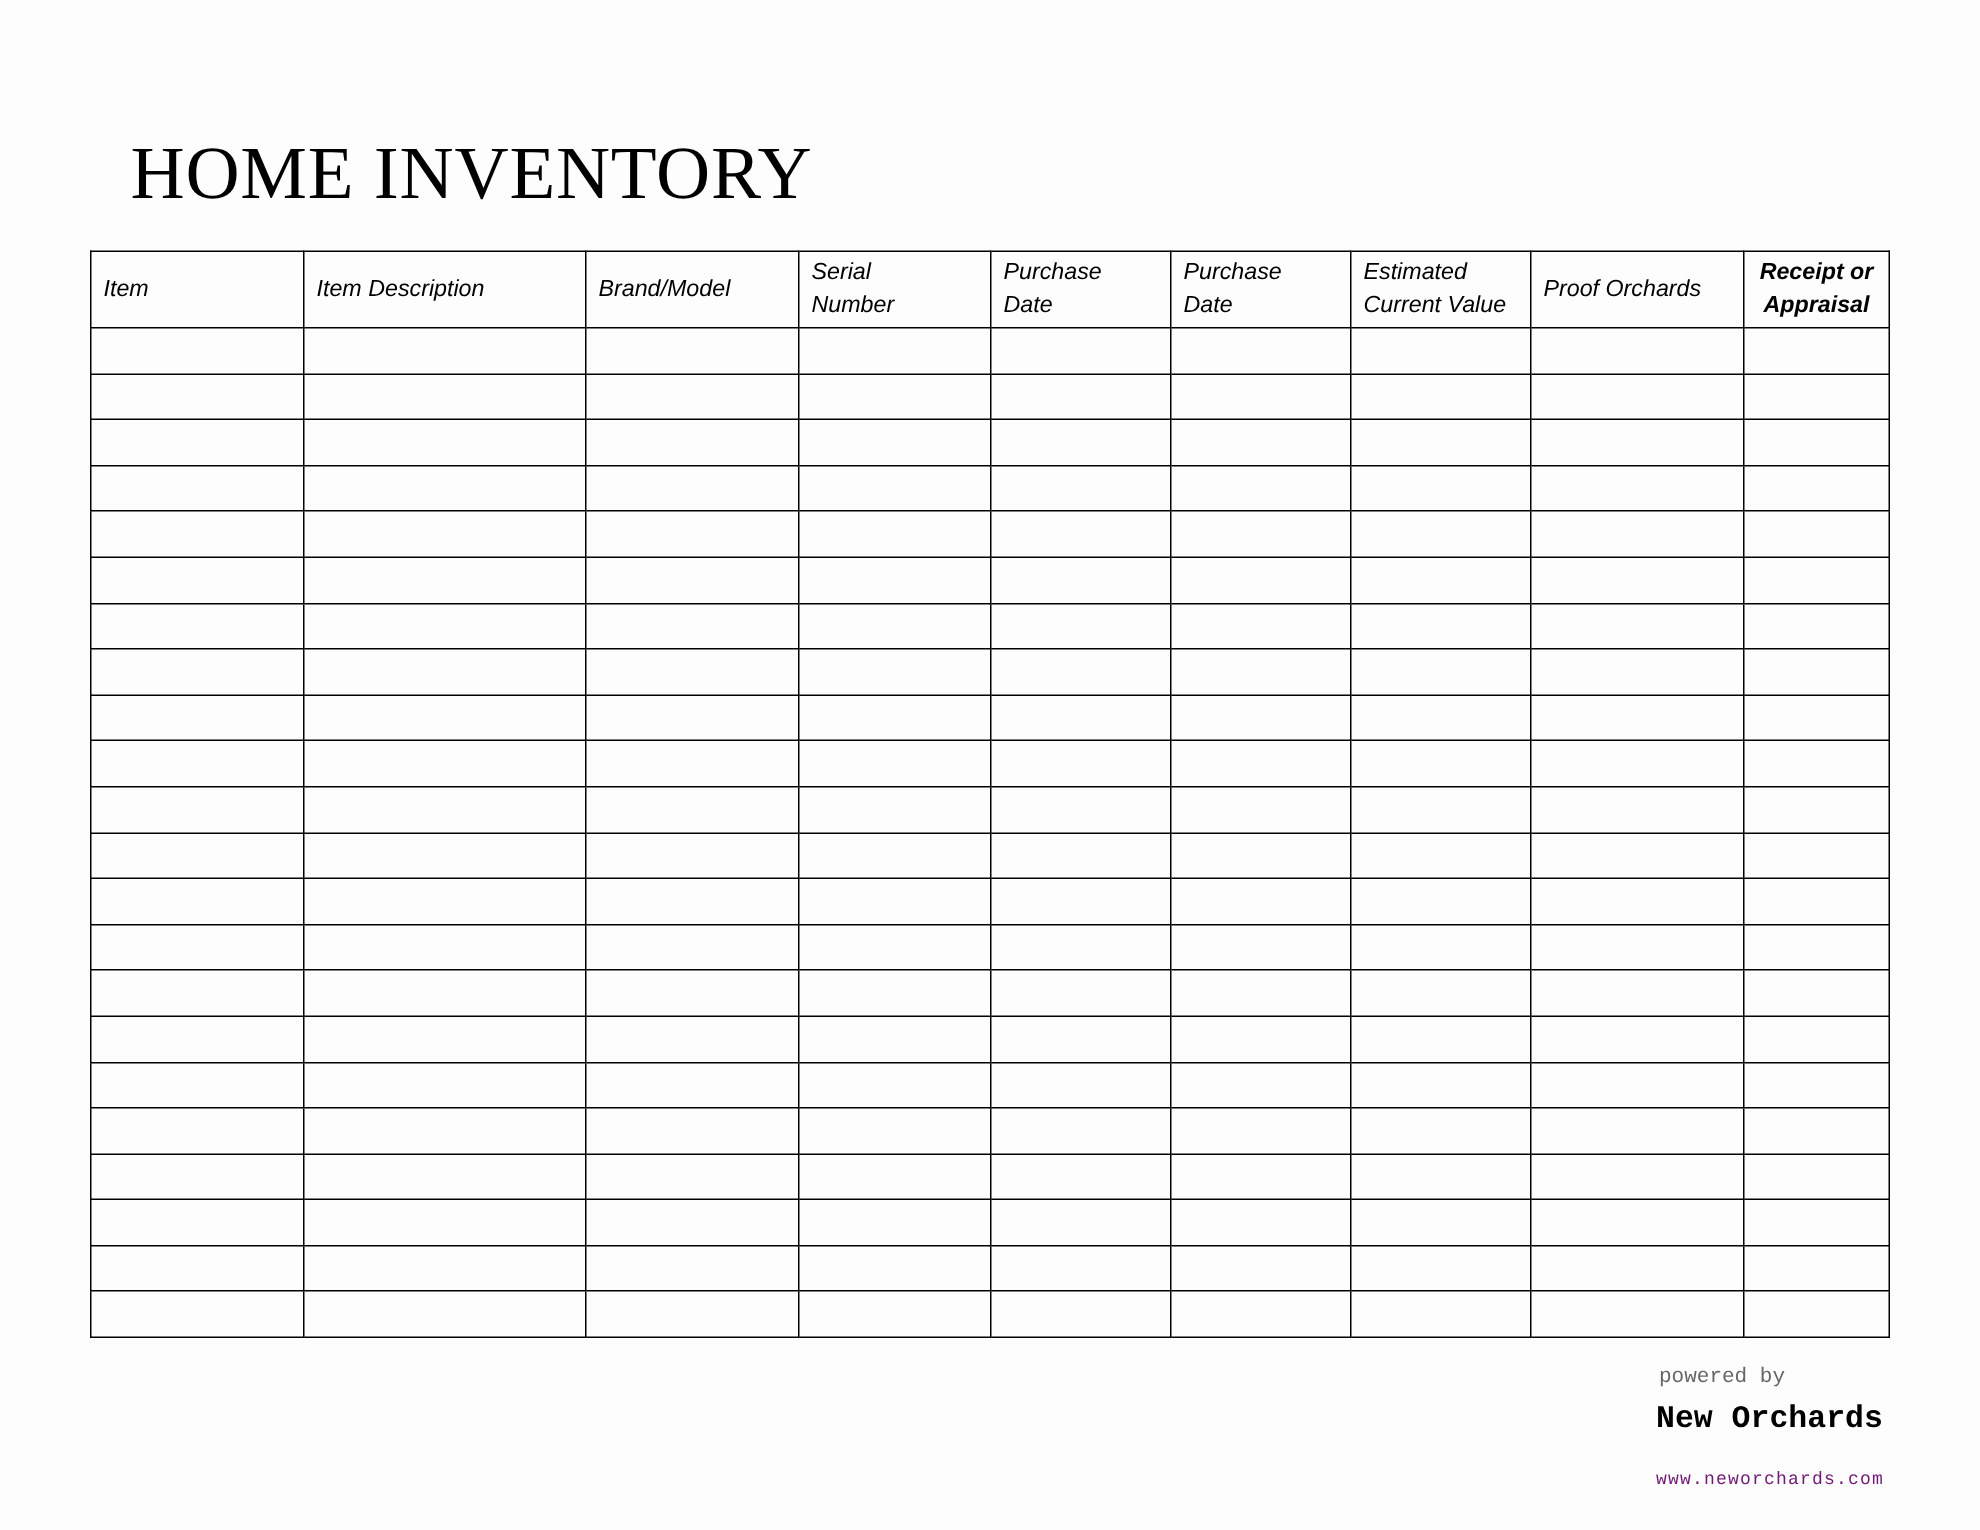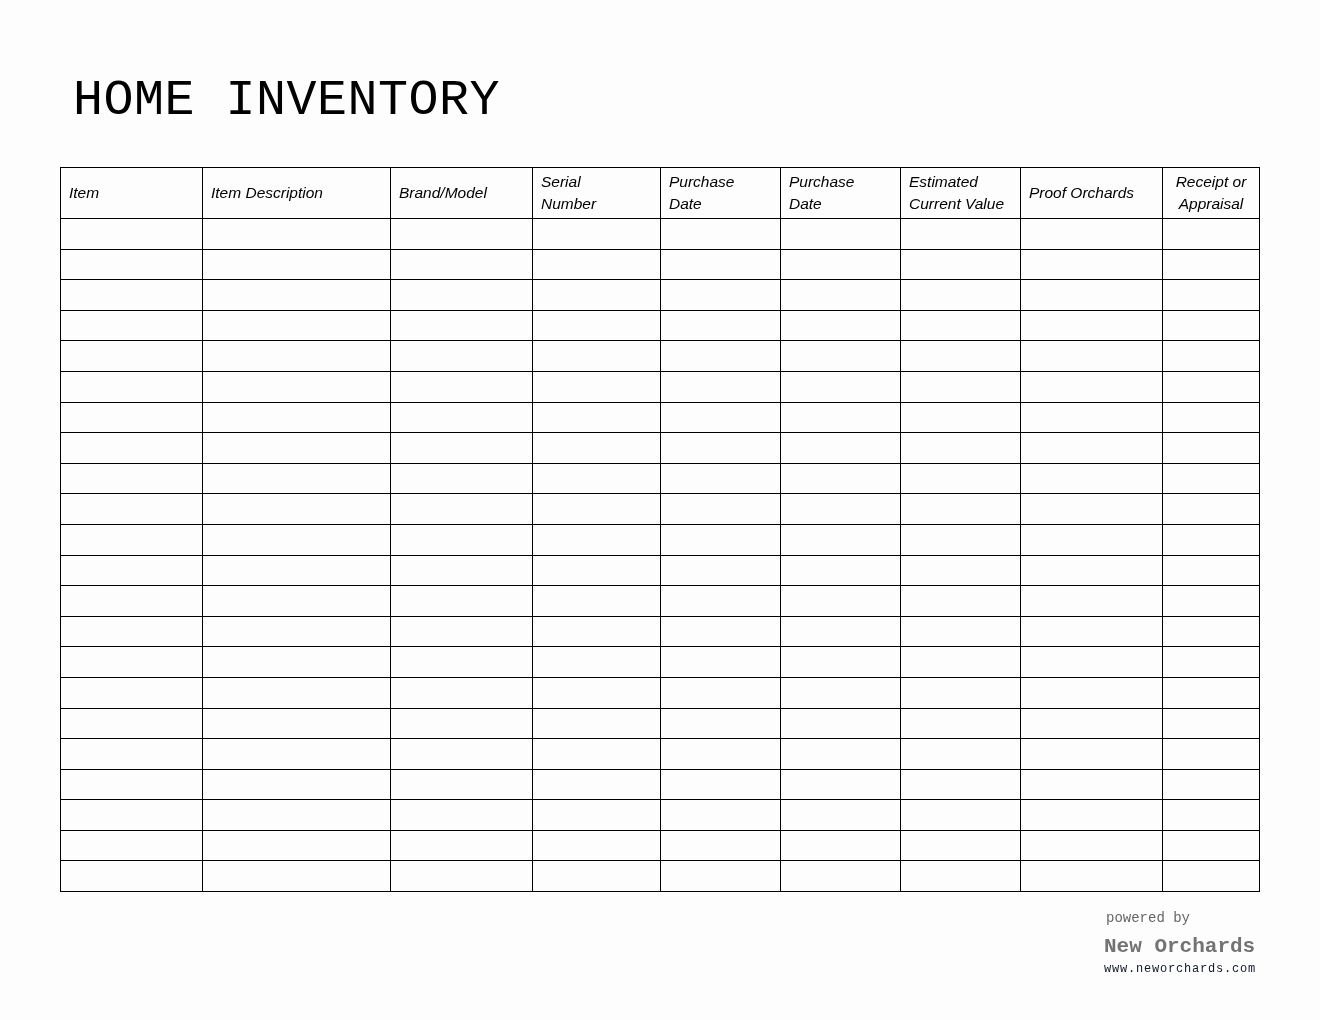--- a/index.html
+++ b/index.html
@@ -8,23 +8,23 @@
     background: #fdfdfd;
     position: relative;
     overflow: hidden;
     font-family: "Liberation Sans", sans-serif;
     color: #000;
   }
   .title {
     position: absolute;
     left: 70px; top: 68px;
     font-size: 50px;
-    font-family: Liberation Mono, monospace;
+    font-family: Liberation Serif, serif;
     letter-spacing: 0.5px;
-    margin: 3px;
+    margin: 17px;
     font-weight: normal;
     line-height: 60px;
   }
   table.inv {
     position: absolute;
     left: 60px; top: 167px;
     border-collapse: collapse;
     table-layout: fixed;
     width: 1200px;
   }
@@ -35,41 +35,41 @@
   table.inv th {
     height: 50px;
     font-style: italic;
     font-weight: normal;
     font-size: 15.5px;
     text-align: left;
     vertical-align: middle;
     padding-left: 8px;
     line-height: 22px;
   }
-  table.inv th.center { text-align: center; padding-left: 0; }
+  table.inv th.center { text-align: center; padding-left: 0; font-weight: bold; }
   table.inv td {
     height: 29.6px;
   }
   .footer {
     position: absolute;
     left: 1104px; top: 908px;
     width: 160px;
     font-family: Liberation Mono, monospace;
   }
   .powered {
     font-size: 14px; color: #666; line-height: 20px;
     margin-left: 2px;
   }
   .brand {
-    font-size: 21px; font-weight: bold; color: #737373;
+    font-size: 21px; font-weight: bold; color: #000000;
     line-height: 26px; margin-top: 6px;
   }
   .site {
-    font-size: 12px; color: #0f172a; letter-spacing: 0.8px;
-    line-height: 16px; margin-top: 1px;
+    font-size: 12px; color: #701a75; letter-spacing: 0.8px;
+    line-height: 16px; margin-top: 18px;
   }
 </style>
 </head>
 <body>
 
 <h1 class="title">HOME INVENTORY</h1>
 
 <table class="inv">
   <colgroup id="cols">
       <col style="width: 142px;">

